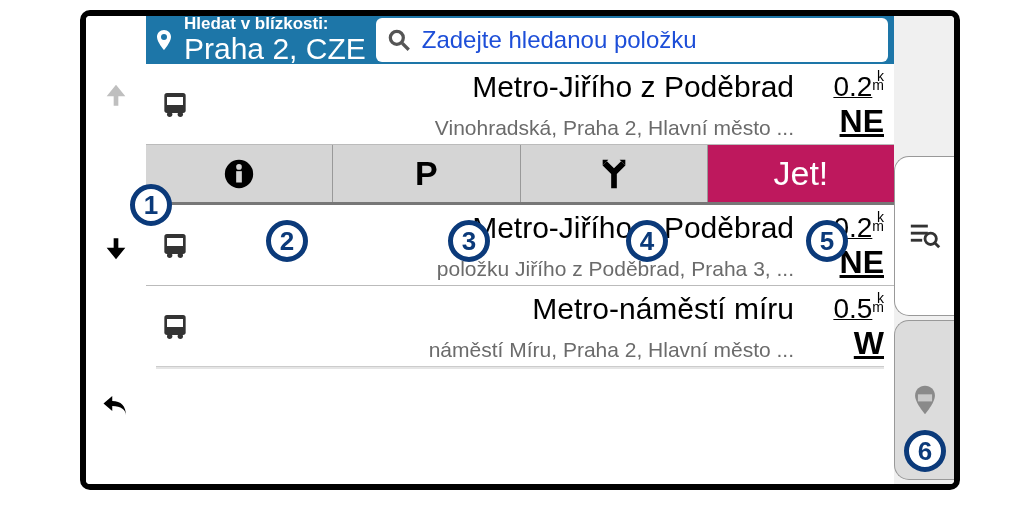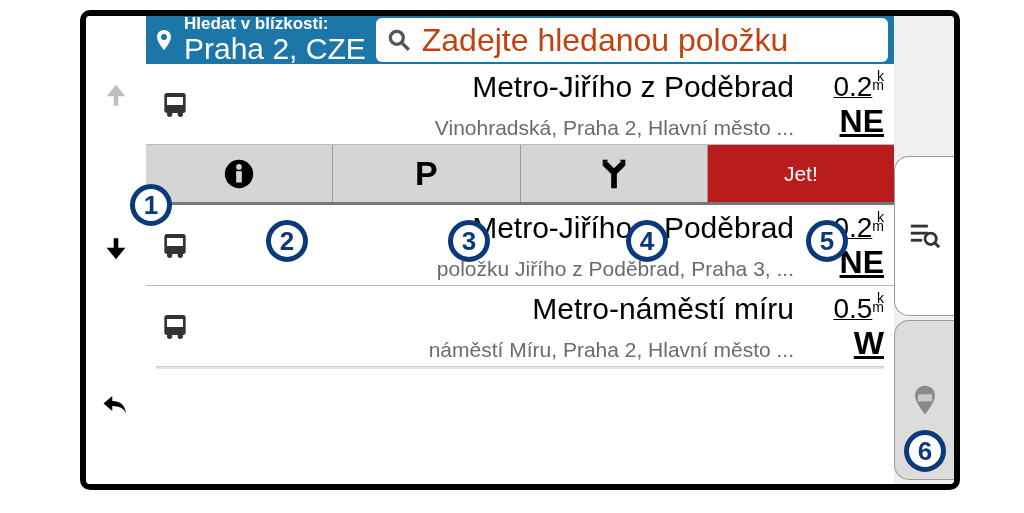--- a/index.html
+++ b/index.html
@@ -27,40 +27,40 @@
 .rightnav .tab.active { background:#fff; }
 .header {
   height:48px; background:#1d76a8; display:flex; align-items:center; gap:10px; padding:0 6px;
 }
 .loc { display:flex; align-items:center; gap:8px; color:#fff; }
 .loc .txt { display:flex; flex-direction:column; line-height:1.05; }
 .loc .lbl { font-size:17px; font-weight:bold; }
 .loc .val { font-size:30px; }
 .search {
   flex:1; background:#fff; border-radius:6px; height:44px; display:flex; align-items:center;
-  gap:10px; padding:0 10px; color:#c2410c; font-size:32px;
+  gap:10px; padding:0 10px; color:#1d4ed8; font-size:24px;
 }
 .list { flex:1; overflow:hidden; display:flex; flex-direction:column; }
 .row { display:flex; align-items:center; padding:6px 10px 4px 6px; border-bottom:1px solid #bbb; }
 .row .ricon { width:46px; display:flex; align-items:center; justify-content:center; }
 .row .rtext { flex:1; min-width:0;text-align:right; }
 .row .title { font-size:30px; color:#000; white-space:nowrap; overflow:hidden; text-overflow:ellipsis; }
 .row .sub { font-size:21px; color:#6b6b6b; white-space:nowrap; overflow:hidden; text-overflow:ellipsis;margin-top:12px; }
 .row .dist { width:90px; text-align:right;text-decoration:underline; }
 .row .dist .dval { font-size:28px; font-weight:500; }
 .row .dist .unit { font-size:14px; line-height:0.8; display:inline-block; vertical-align:6px; }
 .row .dist .dir { font-size:32px; font-weight:900; }
 .actions {
   height:60px; display:flex; border-bottom:3px solid #777; background:#d5d5d5;
 }
 .actions .abtn {
   flex:1; display:flex; align-items:center; justify-content:center; border-right:1px solid #999;
   font-size:28px; position:relative;
 }
-.actions .abtn.go { background:#b91c1c; color:#fff; font-size:21px; border-right:none; }
+.actions .abtn.go { background:#be185d; color:#fff; font-size:34px; border-right:none; }
 .callout {
   position:absolute; width:42px; height:42px; border-radius:50%; background:#fff;
   border:5px solid #0b3a7a; color:#0b3a7a; font-weight:bold; font-size:26px;
   display:flex; align-items:center; justify-content:center; z-index:20;
   font-family:Arial,sans-serif;
 }
 svg { display:block; }
 </style>
 </head>
 <body>

